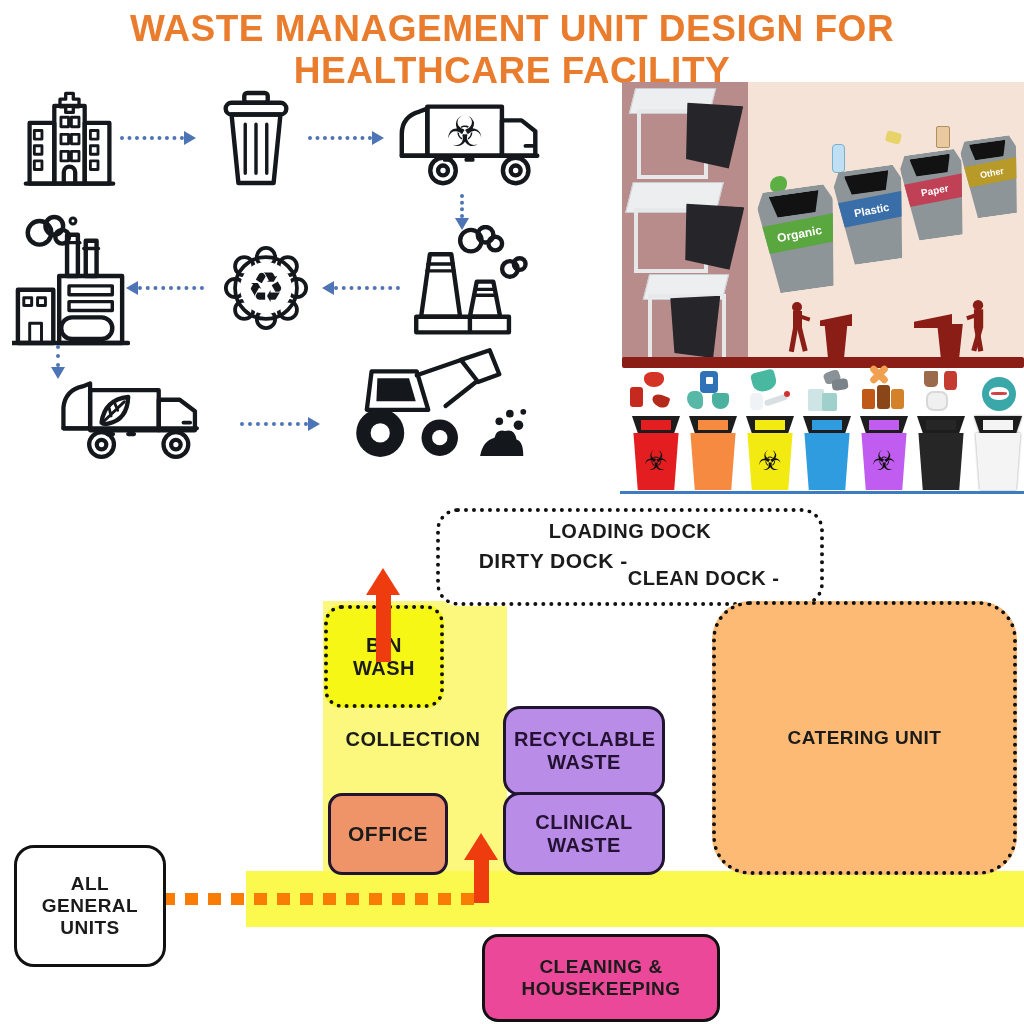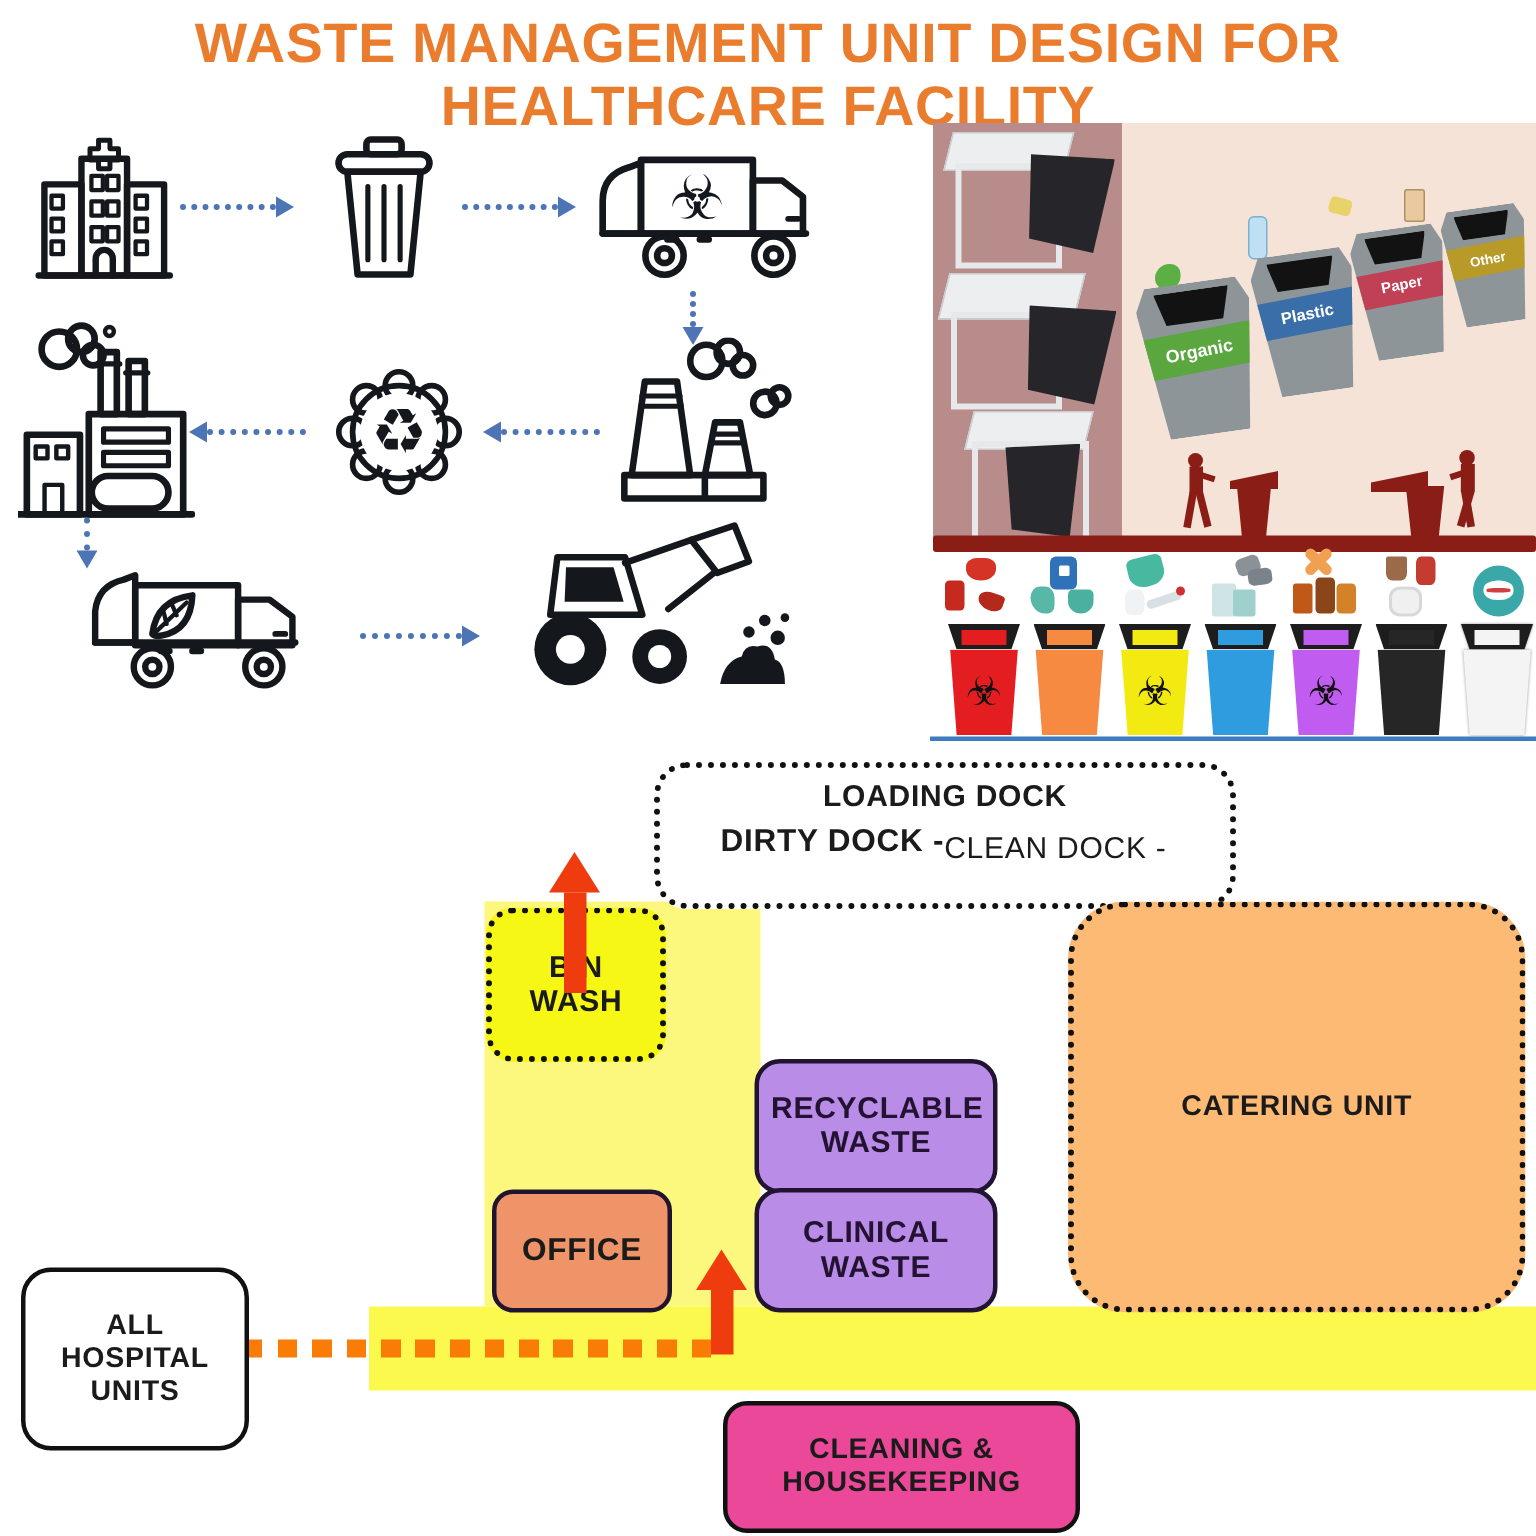--- a/index.html
+++ b/index.html
@@ -407,35 +407,36 @@
   </div>
   <div class="blueline"></div>
 
   <div class="paleband"></div>
   <div class="ybar"></div>
 
   <div class="pbox" style="left:436px;top:508px;width:380px;height:90px;border:4px dotted #111;border-radius:22px;background:#fff;display:block;z-index:1">
     <div style="text-align:center;font-size:20px;font-weight:bold;margin-top:8px">LOADING DOCK</div>
     <div style="display:flex;justify-content:center;padding:6px 16px 0 14px">
       <span style="font-size:21px;font-weight:bold">DIRTY DOCK -</span>
-      <span style="font-size:20px;font-weight:normal;margin-top:6px">CLEAN DOCK -</span>
+      <span style="font-size:20px;font-weight:bold;margin-top:18px">CLEAN DOCK -</span>
     </div>
   </div>
 
 
   <div class="rarrow" style="left:366px;top:568px;width:34px;height:94px;z-index:4">
     <span class="head"></span>
       <span class="shaft"></span>
   </div>
 
   <div class="pbox" style="left:324px;top:605px;width:112px;height:95px;background:#F7F716;border:4px dotted #111;border-radius:18px;font-size:20px;z-index:2">
     <span style="max-width:80px">BIN WASH</span>
   </div>
 
 
+  <div class="pbox" style="left:323px;top:726px;width:180px;height:26px;font-size:20px;z-index:1">COLLECTION</div>
 
   <div class="pbox purple" style="left:503px;top:706px;width:156px;height:84px;font-size:20px;z-index:2">
     <span style="max-width:140px">RECYCLABLE WASTE</span>
   </div>
 
   <div class="pbox purple" style="left:503px;top:792px;width:156px;height:77px;font-size:20px;z-index:2">
     <span style="max-width:110px">CLINICAL WASTE</span>
   </div>
 
   <div class="pbox" style="left:712px;top:601px;width:297px;height:266px;background:#fdba74;border:4px dotted #111;border-radius:38px;font-size:19px;z-index:1">
@@ -447,20 +448,20 @@
   </div>
 
   <div class="dashline"></div>
 
   <div class="rarrow" style="left:464px;top:833px;width:34px;height:70px;z-index:3">
     <span class="head"></span>
       <span class="shaft"></span>
   </div>
 
   <div class="pbox" style="left:14px;top:845px;width:146px;height:116px;background:#fff;border:3px solid #111;border-radius:20px;font-size:19px;z-index:2">
-    <span style="max-width:110px">ALL HOSPITAL UNITS</span>
+    <span style="max-width:110px">ALL GENERAL UNITS</span>
   </div>
 
   <div class="pbox" style="left:482px;top:934px;width:232px;height:82px;background:#ec4899;border:3px solid #111;border-radius:16px;font-size:19px;z-index:2">
     <span style="max-width:170px">CLEANING &amp; HOUSEKEEPING</span>
   </div>
 
 </div>
 
 </body></html>

